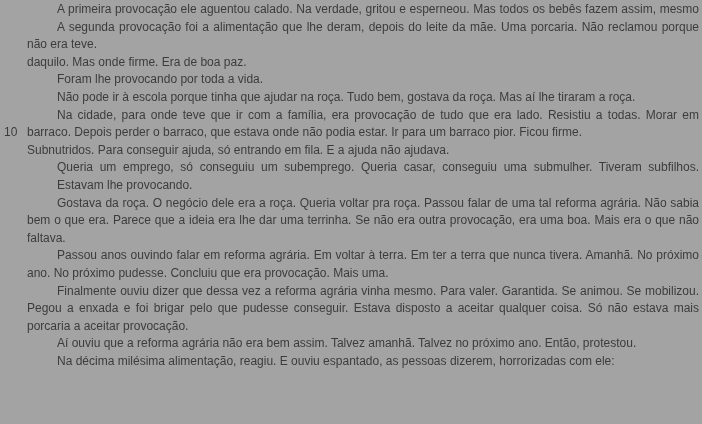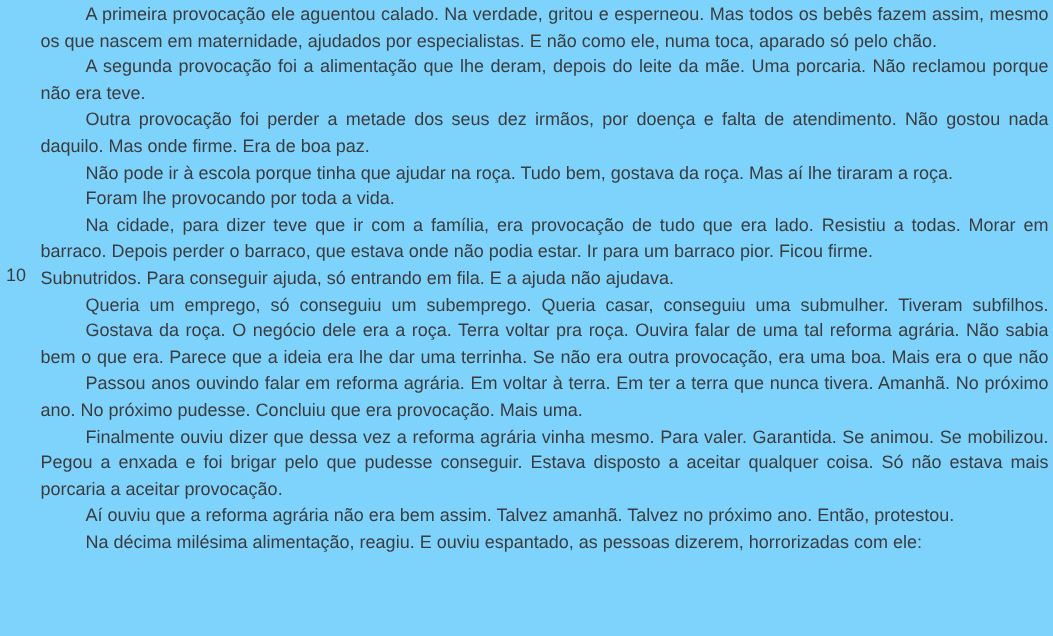--- a/index.html
+++ b/index.html
@@ -26,45 +26,45 @@
   .line.just {
     white-space: normal;
     text-align: justify;
     text-align-last: justify;
     overflow: hidden;
   }
   .line.ind { text-indent: 30px; }
   .lineno {
     position: absolute;
     left: -23px;
-    top: 16px;
+    top: 0;
     text-indent: 0;
     white-space: nowrap;
     text-align: right;
   }
 </style>
 </head>
 <body>
 
-<div class="page" style="background: #7dd3fc; color: rgb(60, 60, 60);">
+<div class="page" style="background: #a3a3a3; color: rgb(60, 60, 60);">
   <div class="text-block">
       <div class="line ind just"><span>A primeira provocação ele aguentou calado. Na verdade, gritou e esperneou. Mas todos os bebês fazem assim, mesmo</span></div>
-      <div class="line"><span>os que nascem em maternidade, ajudados por especialistas. E não como ele, numa toca, aparado só pelo chão.</span></div>
       <div class="line ind just"><span>A segunda provocação foi a alimentação que lhe deram, depois do leite da mãe. Uma porcaria. Não reclamou porque</span></div>
       <div class="line"><span>não era teve.</span></div>
-      <div class="line ind just"><span>Outra provocação foi perder a metade dos seus dez irmãos, por doença e falta de atendimento. Não gostou nada</span></div>
       <div class="line"><span>daquilo. Mas onde firme. Era de boa paz.</span></div>
+      <div class="line ind"><span>Foram lhe provocando por toda a vida.</span></div>
       <div class="line ind"><span>Não pode ir à escola porque tinha que ajudar na roça. Tudo bem, gostava da roça. Mas aí lhe tiraram a roça.</span></div>
-      <div class="line ind"><span>Foram lhe provocando por toda a vida.</span></div>
-      <div class="line ind just"><span>Na cidade, para dizer teve que ir com a família, era provocação de tudo que era lado. Resistiu a todas. Morar em</span></div>
+      <div class="line ind just"><span>Na cidade, para onde teve que ir com a família, era provocação de tudo que era lado. Resistiu a todas. Morar em</span></div>
       <div class="line"><span class="lineno">10</span><span>barraco. Depois perder o barraco, que estava onde não podia estar. Ir para um barraco pior. Ficou firme.</span></div>
       <div class="line"><span>Subnutridos. Para conseguir ajuda, só entrando em fila. E a ajuda não ajudava.</span></div>
       <div class="line ind just"><span>Queria um emprego, só conseguiu um subemprego. Queria casar, conseguiu uma submulher. Tiveram subfilhos.</span></div>
-      <div class="line ind just"><span>Gostava da roça. O negócio dele era a roça. Terra voltar pra roça. Ouvira falar de uma tal reforma agrária. Não sabia</span></div>
+      <div class="line ind"><span>Estavam lhe provocando.</span></div>
+      <div class="line ind just"><span>Gostava da roça. O negócio dele era a roça. Queria voltar pra roça. Passou falar de uma tal reforma agrária. Não sabia</span></div>
       <div class="line just"><span>bem o que era. Parece que a ideia era lhe dar uma terrinha. Se não era outra provocação, era uma boa. Mais era o que não</span></div>
+      <div class="line"><span>faltava.</span></div>
       <div class="line ind just"><span>Passou anos ouvindo falar em reforma agrária. Em voltar à terra. Em ter a terra que nunca tivera. Amanhã. No próximo</span></div>
       <div class="line"><span>ano. No próximo pudesse. Concluiu que era provocação. Mais uma.</span></div>
       <div class="line ind just"><span>Finalmente ouviu dizer que dessa vez a reforma agrária vinha mesmo. Para valer. Garantida. Se animou. Se mobilizou.</span></div>
       <div class="line just"><span>Pegou a enxada e foi brigar pelo que pudesse conseguir. Estava disposto a aceitar qualquer coisa. Só não estava mais</span></div>
       <div class="line"><span>porcaria a aceitar provocação.</span></div>
       <div class="line ind"><span>Aí ouviu que a reforma agrária não era bem assim. Talvez amanhã. Talvez no próximo ano. Então, protestou.</span></div>
       <div class="line ind"><span>Na décima milésima alimentação, reagiu. E ouviu espantado, as pessoas dizerem, horrorizadas com ele:</span></div>
     </div>
 </div>
 

